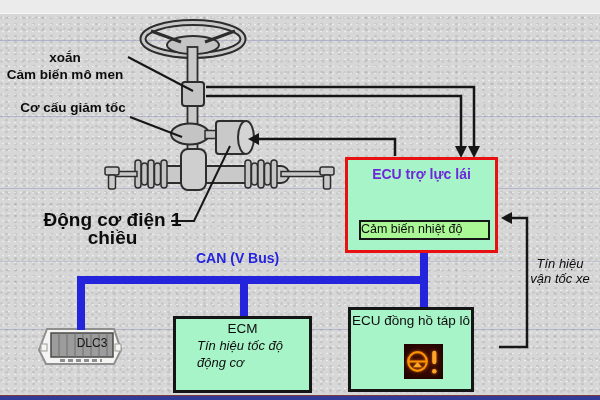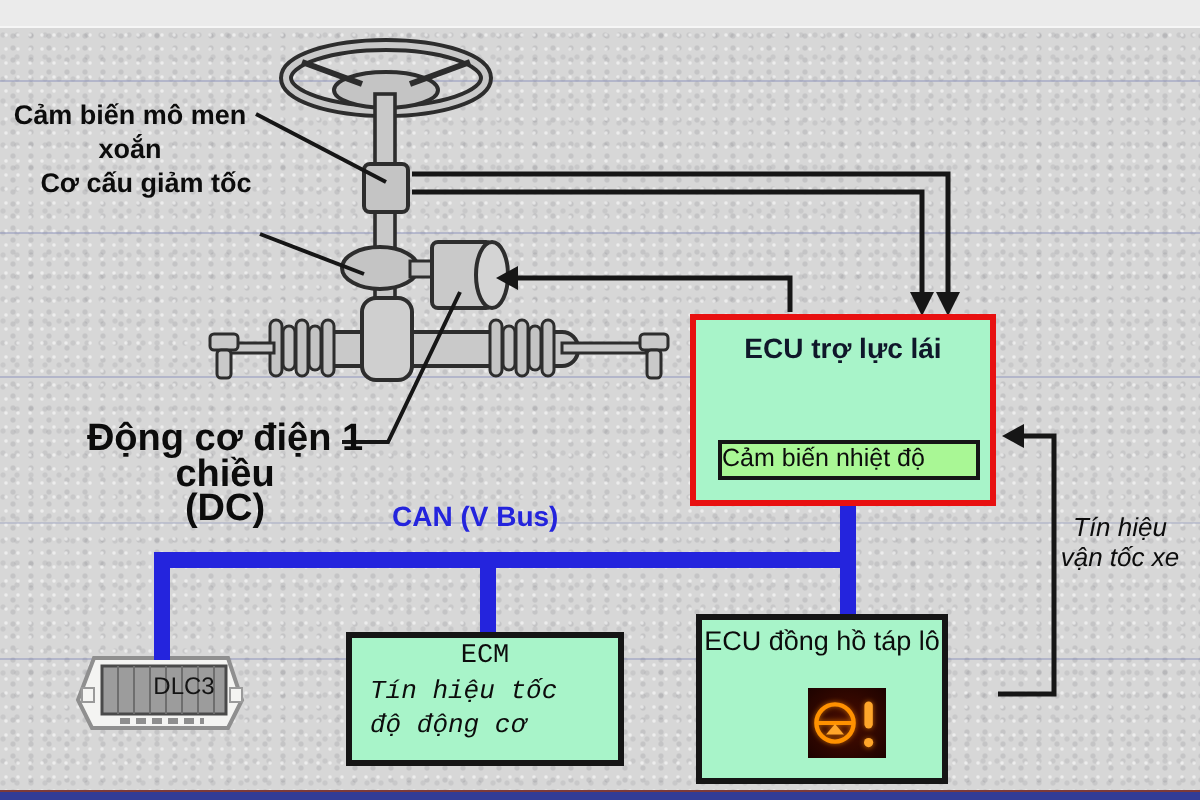--- a/index.html
+++ b/index.html
@@ -11,32 +11,32 @@
       radial-gradient(circle, rgba(70,70,80,.13) 1px, transparent 1.6px) 2px 3px/9px 6px,
       radial-gradient(circle, rgba(70,70,80,.10) 1px, transparent 1.6px) 5px 1px/7px 11px,
       #d7d7d7;
   }
   .band-top{position:absolute;left:0;top:0;width:600px;height:13px;background:#ebebeb;border-bottom:1px solid #f6f6f6;}
   .rule{position:absolute;left:0;width:600px;height:1px;background:rgba(105,115,175,.33);}
   .navy-strip{position:absolute;left:0;top:395px;width:600px;height:5px;background:#323c96;border-top:1px solid #7c3a3a;box-sizing:border-box;}
   svg.draw{position:absolute;left:0;top:0;z-index:2;}
   .box{position:absolute;box-sizing:border-box;z-index:3;}
   .eps{left:345px;top:157px;width:153px;height:96px;border:3px solid #e81010;background:#a8f4c9;}
-  .eps-title{margin-top:6px;text-align:center;font-size:14px;font-weight:bold;color:#0f172a;}
+  .eps-title{margin-top:6px;text-align:center;font-size:14px;font-weight:bold;color:#6d28d9;}
   .temp{left:359px;top:220px;width:131px;height:20px;border:2px solid #151515;background:#a9f795;z-index:4;
         font-size:12.5px;line-height:15px;text-align:left;color:#0c0c0c;}
-  .ecm{left:173px;top:316px;width:139px;height:67px;border:3px solid #151515;background:#a8f4c9;font-family:Liberation Mono, monospace;}
+  .ecm{left:173px;top:316px;width:139px;height:77px;border:3px solid #151515;background:#a8f4c9;}
   .ecm-title{margin-top:2px;text-align:center;font-size:13.5px;color:#0c0c0c;}
-  .ecm-signal{margin-top:1px;padding:0 10px 0 9px;font-size:13px;font-style:italic;line-height:17px;color:#0c0c0c;}
+  .ecm-signal{margin-top:1px;padding:0 10px 0 21px;font-size:13px;font-style:italic;line-height:17px;color:#0c0c0c;}
   .cluster{left:348px;top:307px;width:126px;height:85px;border:3px solid #151515;background:#a8f4c9;}
   .cluster-title{margin-top:3px;text-align:center;font-size:13.5px;color:#0c0c0c;}
   .warn-icon{position:absolute;left:53px;top:34px;width:39px;height:35px;}
   .lbl{position:absolute;z-index:5;color:#0c0c0c;}
   .lbl-torque{left:0;top:49px;width:130px;font-size:13.5px;font-weight:bold;line-height:17px;text-align:center;}
-  .lbl-reducer{left:17px;top:84px;width:112px;font-size:13.5px;font-weight:bold;text-align:center;}
+  .lbl-reducer{left:17px;top:100px;width:112px;font-size:13.5px;font-weight:bold;text-align:center;}
   .lbl-motor{left:30px;top:211px;width:165px;font-size:19px;font-weight:bold;line-height:17.5px;text-align:center;}
   .lbl-can{left:196px;top:250px;width:104px;font-size:14px;font-weight:bold;color:#2424dd;}
   .lbl-speed{left:517px;top:256px;width:86px;font-size:13px;font-style:italic;line-height:15px;text-align:center;}
   .lbl-dlc3{left:52px;top:336px;width:80px;font-size:12px;text-align:center;color:#141414;z-index:5;}
 </style>
 </head>
 <body>
 
 <div class="stage">
 
@@ -178,27 +178,26 @@
         <circle cx="13.5" cy="17.5" r="9.3" fill="none" stroke="#ff9100" stroke-width="2.2"></circle>
         <line x1="5" y1="17.5" x2="22" y2="17.5" stroke="#ff9100" stroke-width="2"></line>
         <path d="M9,23.2 L13.5,18 L18,23.2 Z" fill="#ffa62a"></path>
         <rect x="28.2" y="6.8" width="4.2" height="13.4" rx="2.1" fill="#ffa62a"></rect>
         <circle cx="30.3" cy="27.3" r="2.3" fill="#ffa62a"></circle>
       </g>
     </svg>
   </div>
 
   <div class="lbl lbl-torque">
+    <div>xoắn</div>
     <div>Cảm biến mô men</div>
-    <div>xoắn</div>
   </div>
   <div class="lbl lbl-reducer">Cơ cấu giảm tốc</div>
   <div class="lbl lbl-motor">
     <div>Động cơ điện 1 chiều</div>
-    <div>(DC)</div>
   </div>
   <div class="lbl lbl-can">CAN (V Bus)</div>
   <div class="lbl lbl-speed">
     <div>Tín hiệu</div>
     <div>vận tốc xe</div>
   </div>
   <div class="lbl lbl-dlc3">DLC3</div>
 
 </div>
 

